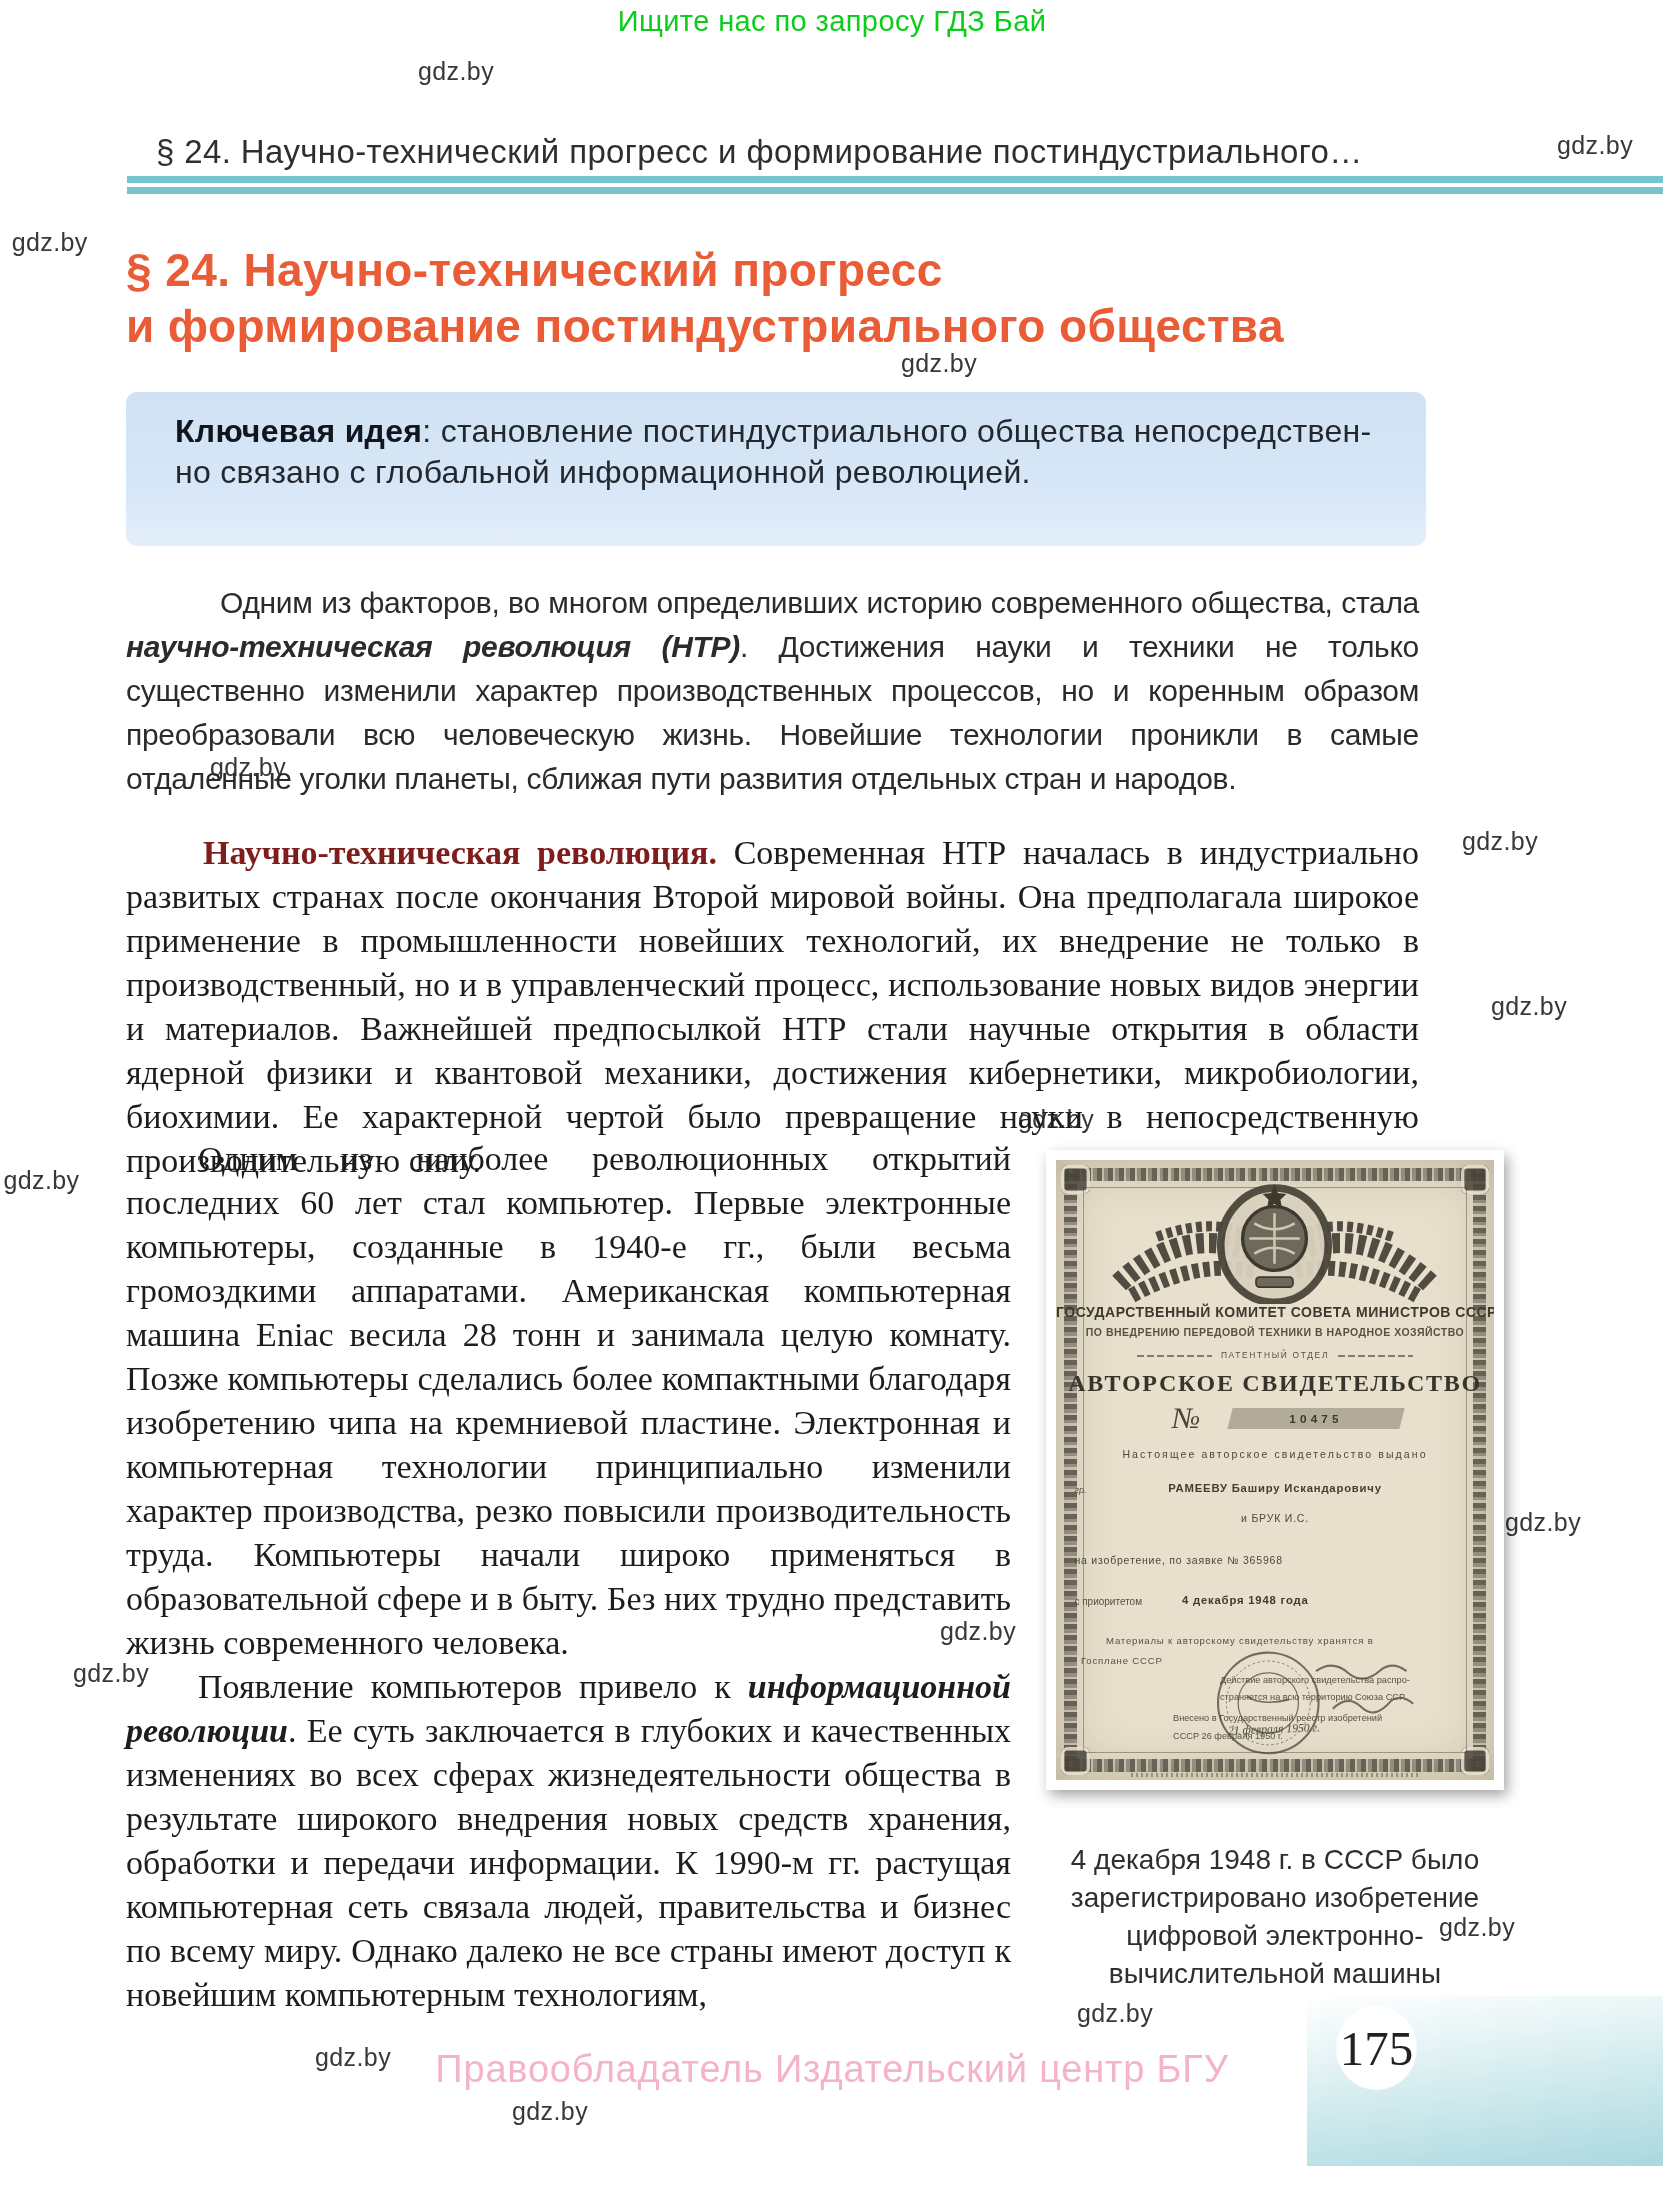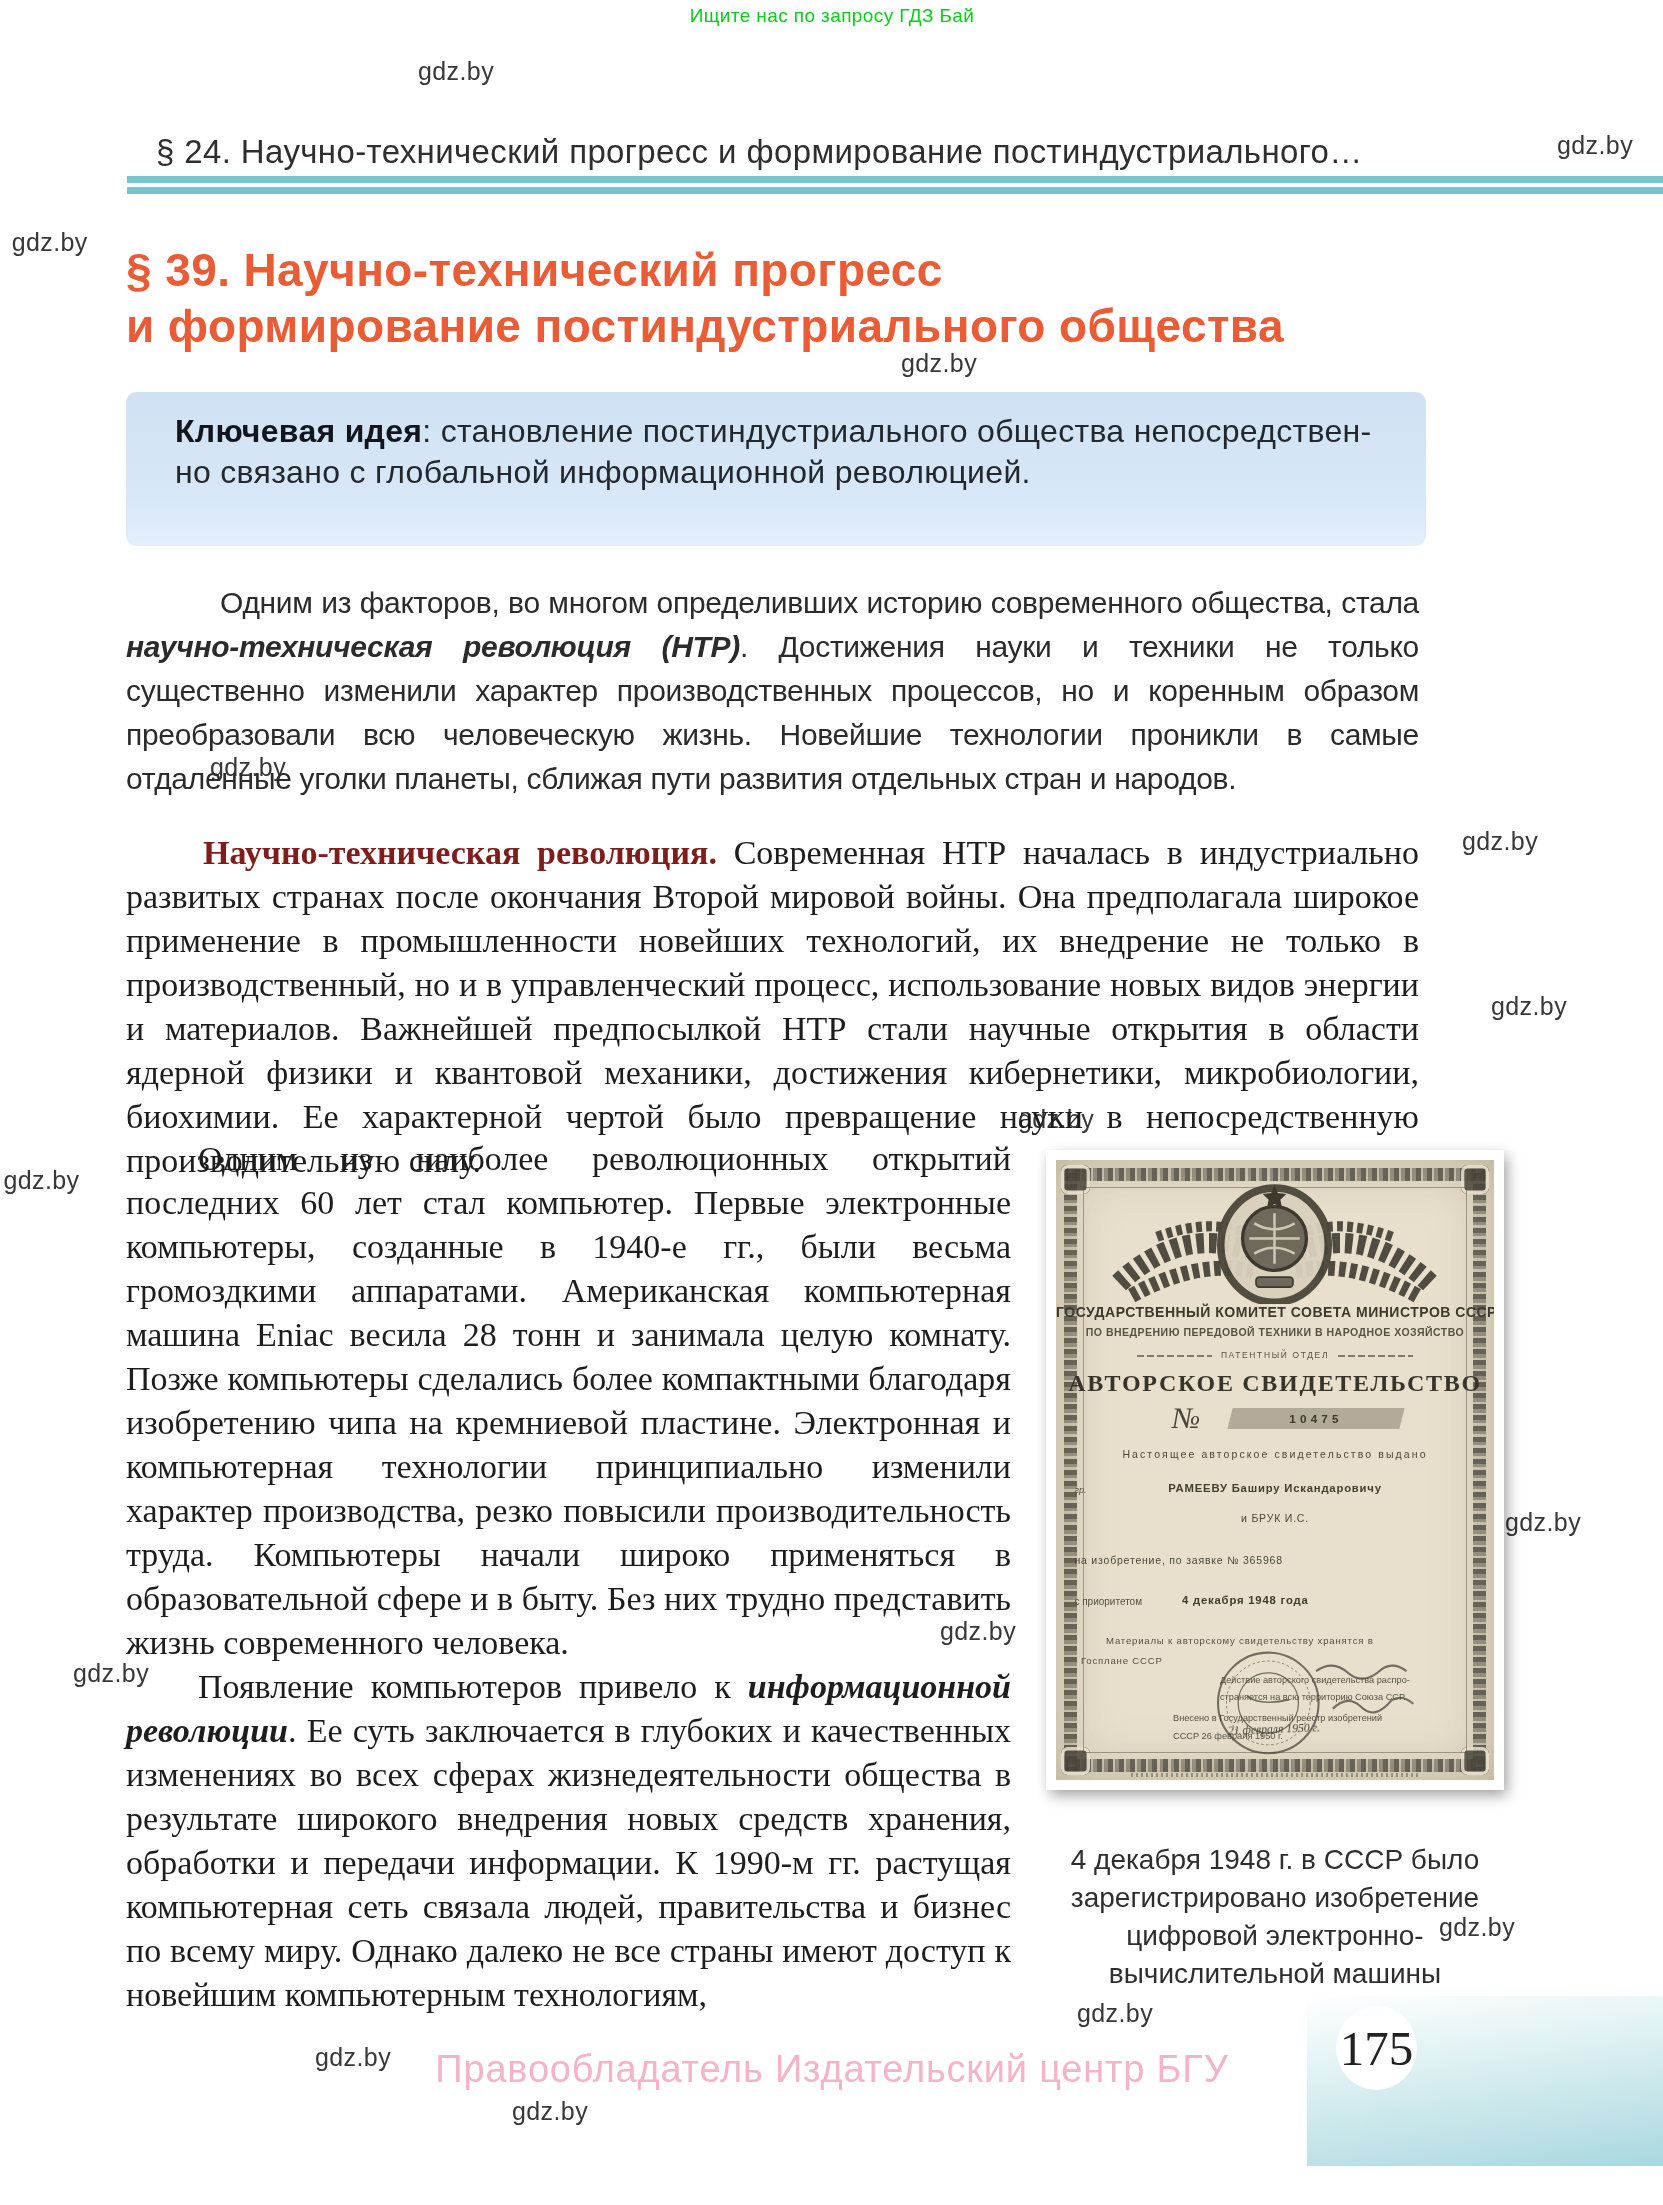--- a/index.html
+++ b/index.html
@@ -1,20 +1,20 @@
 <!DOCTYPE html>
 <html lang="ru" style="font-size:13.4px"><head>
 <meta charset="utf-8">
 <style>
   html,body{margin:0;padding:0;background:#9a9a9a;}
   .page{position:relative;width:1664px;height:2205px;background:#ffffff;overflow:hidden;
         font-family:"Liberation Sans",sans-serif;color:#1f1f1f;margin:0 auto;}
   
   .top-notice{position:absolute;left:0;right:0;top:5px;text-align:center;
-        font-size:19px;font-weight:500;color:#0ccc1c;letter-spacing:0.4px;}
+        font-size:29px;font-weight:500;color:#0ccc1c;letter-spacing:0.4px;}
   .wm{position:absolute;font-size:25px;color:#383838;letter-spacing:0.4px;white-space:nowrap;}
   
   .running-header{position:absolute;left:156px;top:132px;font-size:34px;color:#2e2e2e;
         letter-spacing:0.4px;white-space:nowrap;transform:scaleX(.97);transform-origin:left top;}
   .rule{position:absolute;left:127px;right:0;height:6.7px;background:#74c5cd;}
   .rule-1{top:176px;}
   .rule-2{top:187px;}
   
   .chapter-title{position:absolute;left:126px;top:242px;font-size:46px;line-height:56px;
         font-weight:bold;color:#e95c36;letter-spacing:0.4px;}
@@ -127,21 +127,21 @@
   <span class="wm" style="left:1439px;top:1913px">gdz.by</span>
   <span class="wm" style="left:1077px;top:1999px">gdz.by</span>
   <span class="wm" style="left:315px;top:2043px">gdz.by</span>
   <span class="wm" style="left:512px;top:2097px">gdz.by</span>
 
   <div class="running-header">§ 24. Научно-технический прогресс и формирование постиндустриального…</div>
   <div class="rule rule-1"></div>
   <div class="rule rule-2"></div>
 
   <h1 class="chapter-title" style="margin:0">
-    <div>§ 39. Научно-технический прогресс</div>
+    <div>§ 24. Научно-технический прогресс</div>
     <div>и формирование постиндустриального общества</div>
   </h1>
 
   <div class="key-box">
     <div class="key-line key-line-1">
       <span class="key-label">Ключевая идея</span><span>: становление постиндустриального общества непосредствен-</span>
     </div>
     <div class="key-line key-line-2">но связано с глобальной информационной революцией.</div>
   </div>
 

